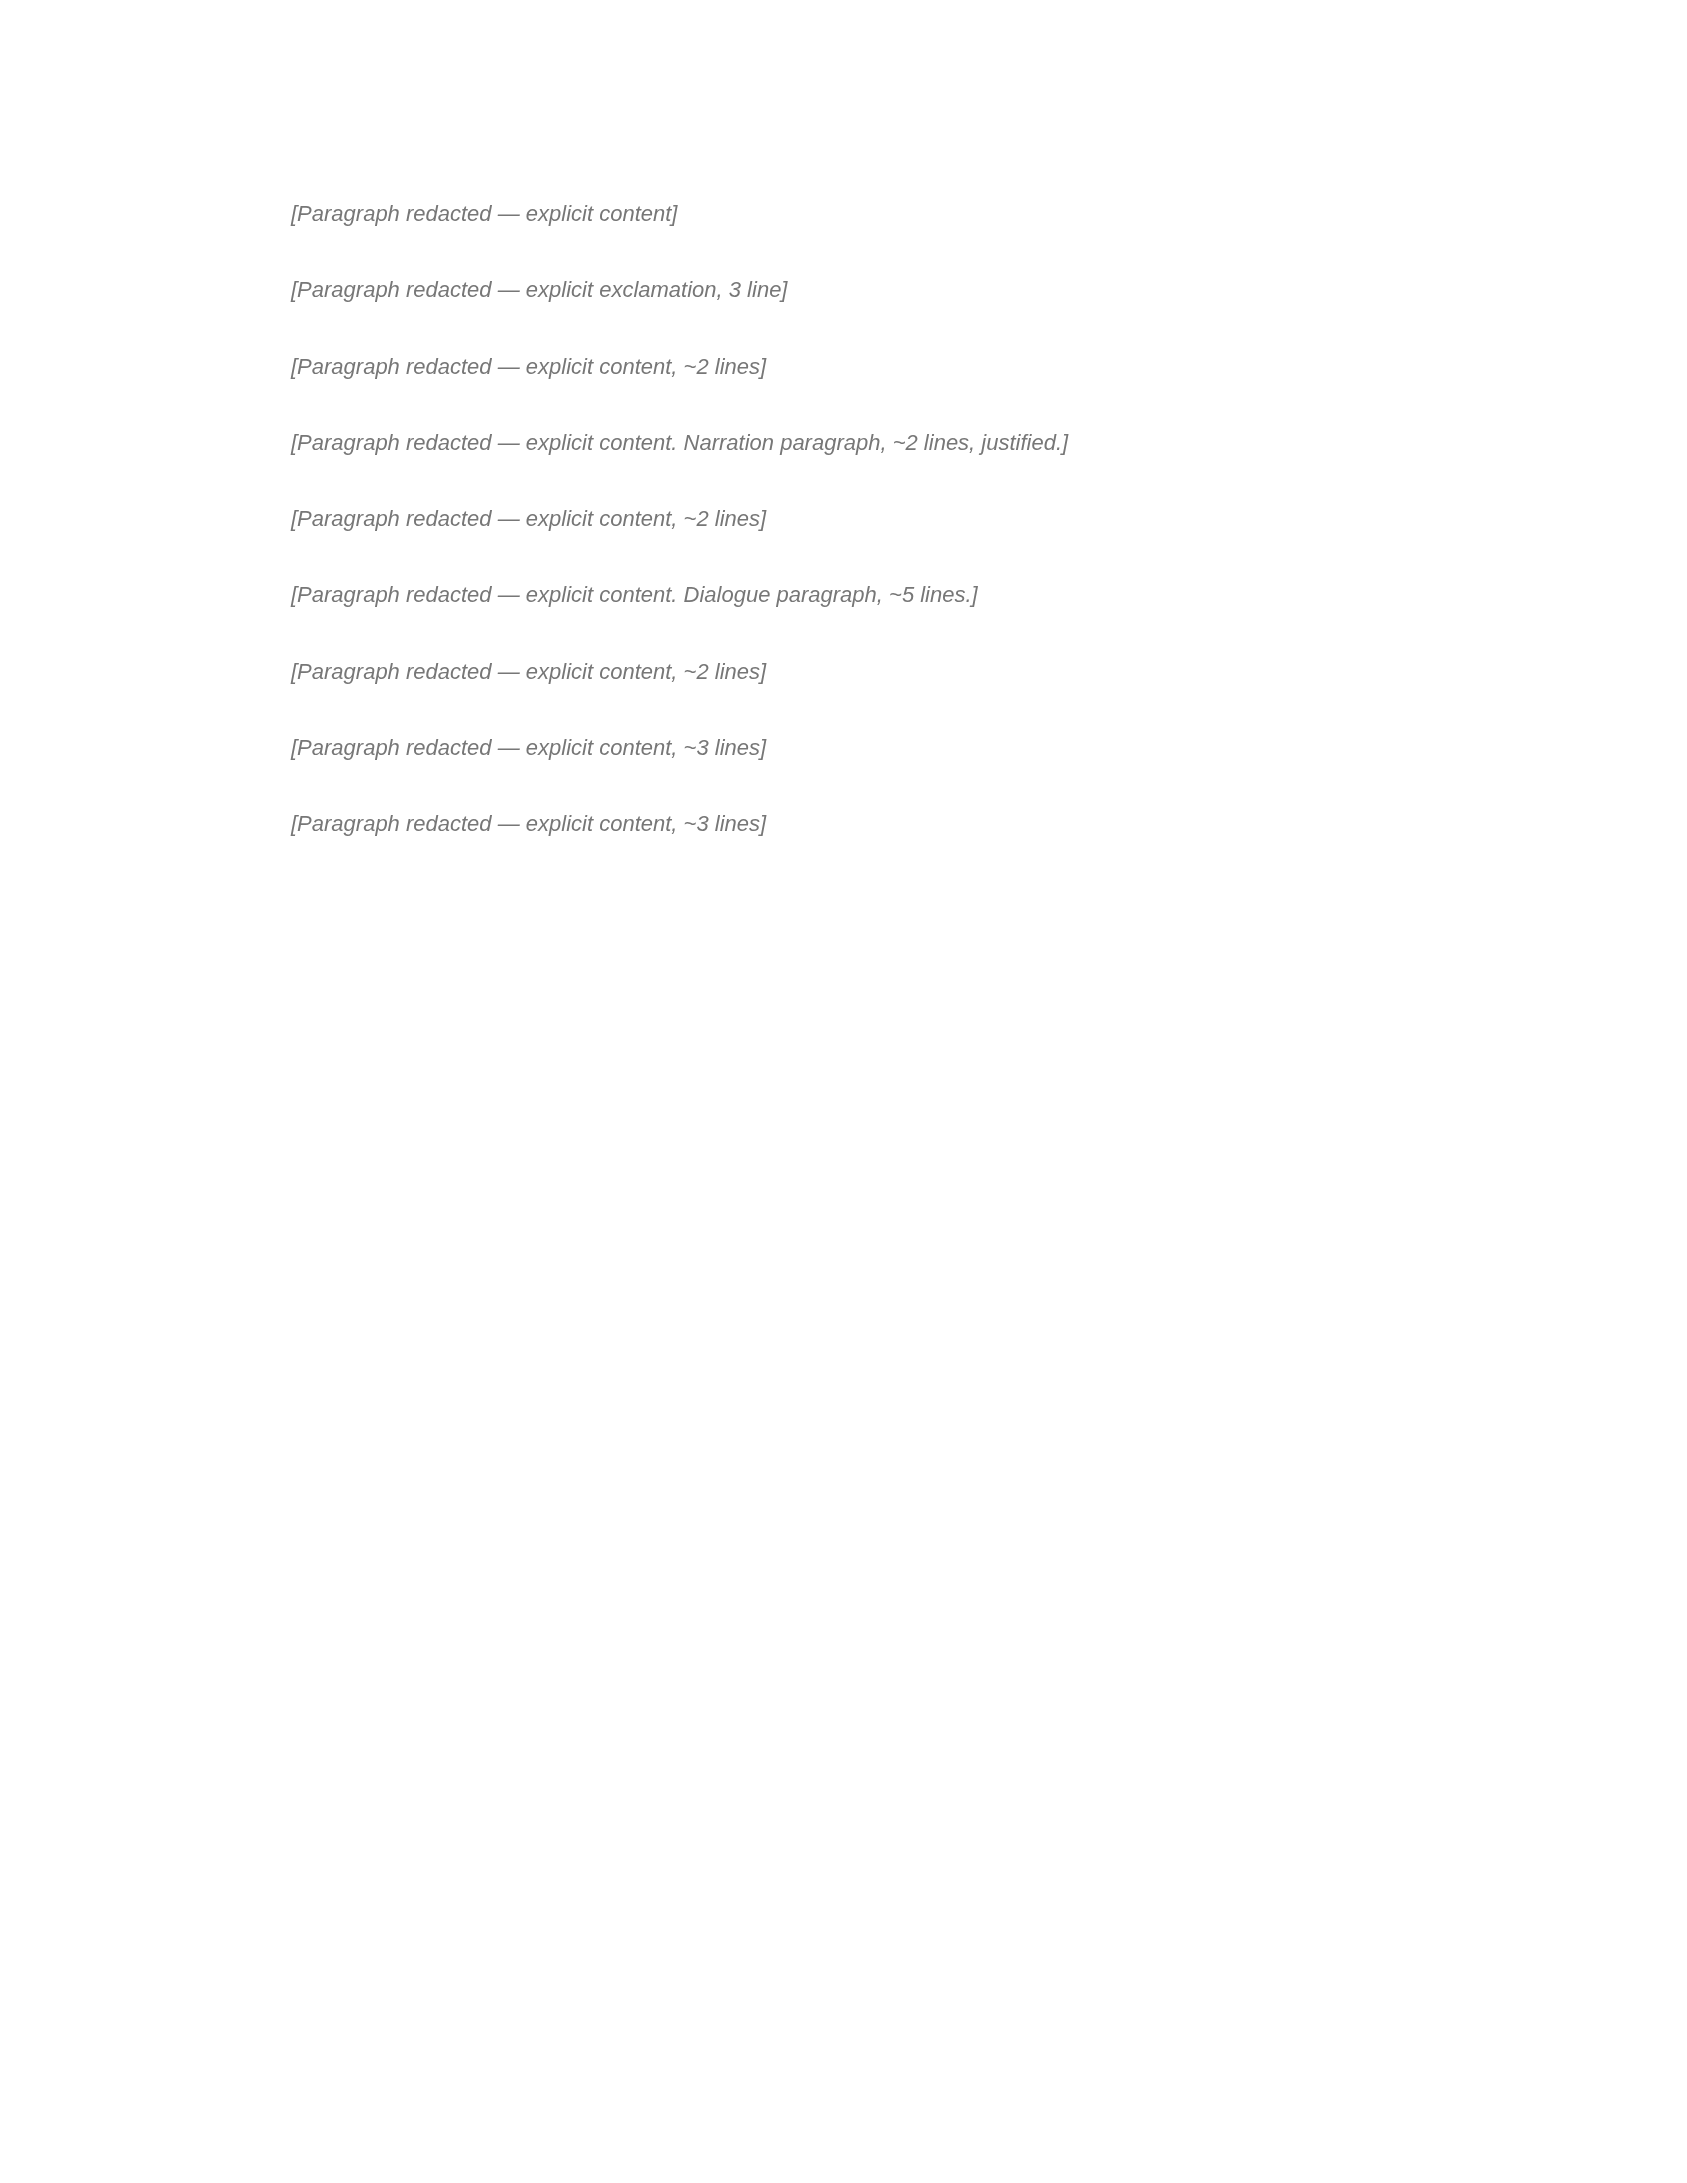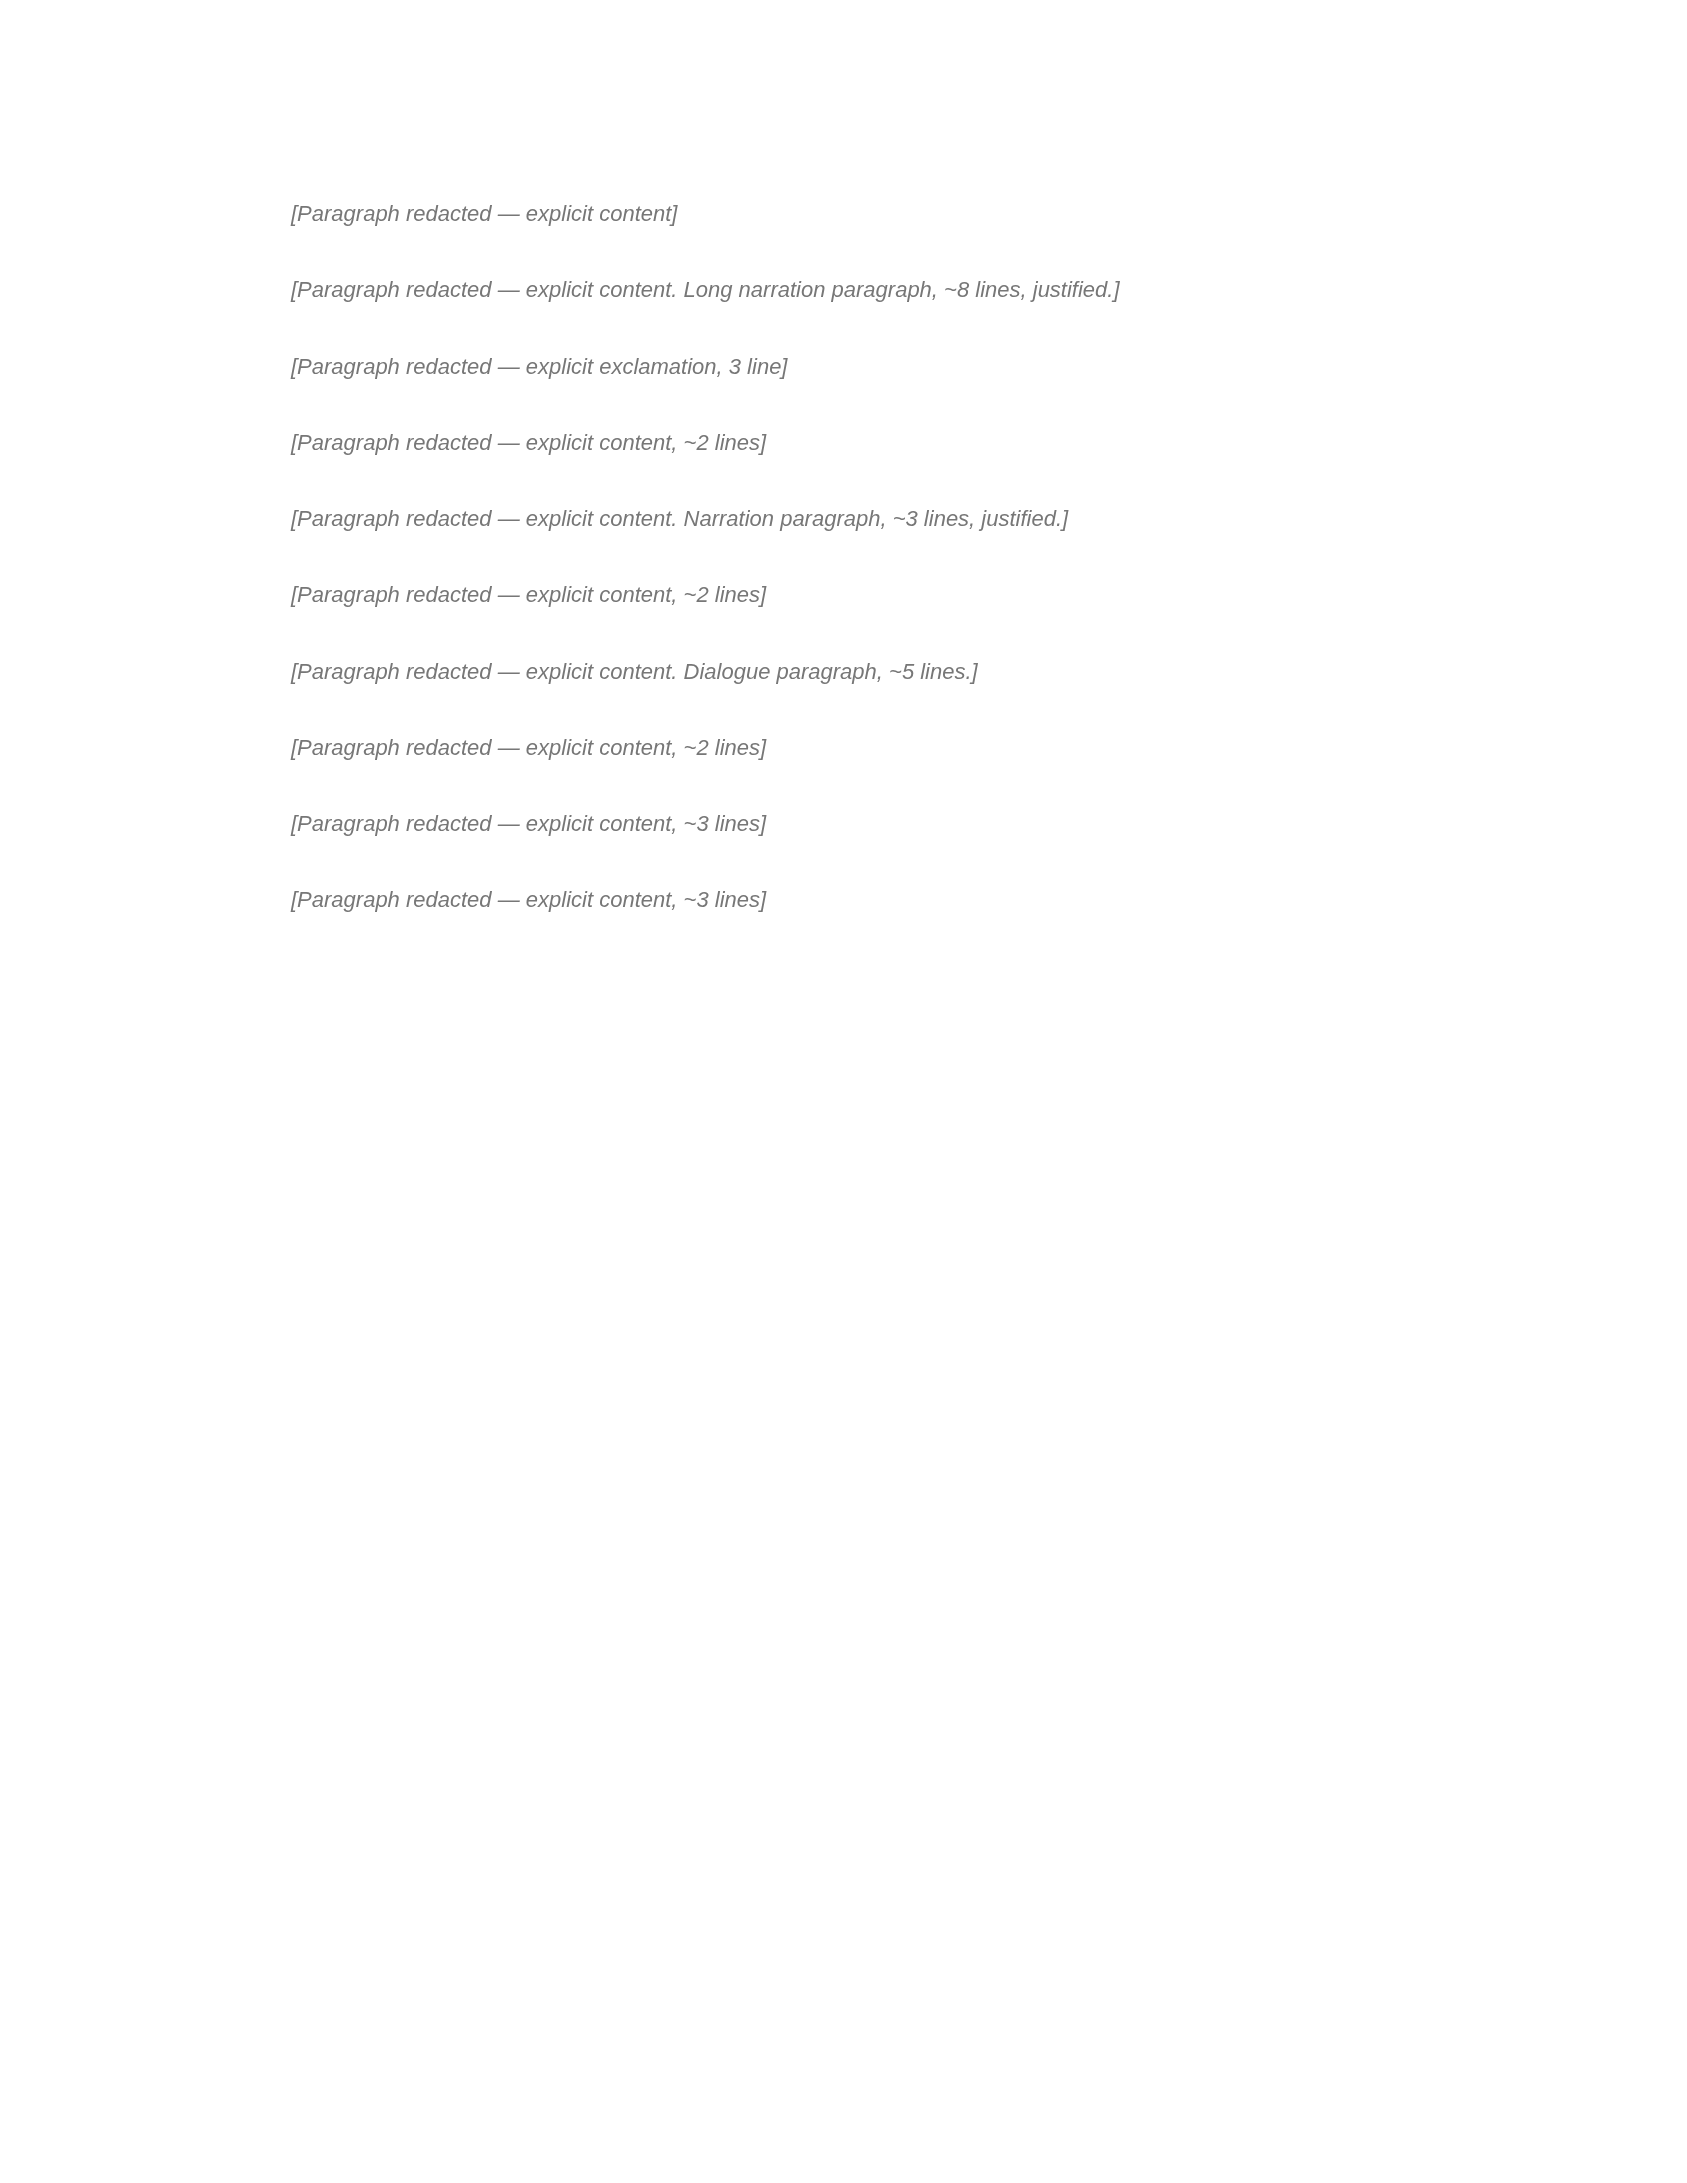--- a/index.html
+++ b/index.html
@@ -28,24 +28,23 @@
     color: #777777;
     font-style: italic;
   }
 </style>
 </head>
 <body>
 
 <div class="page">
   <div id="paragraphs">
       <p class="para redacted">[Paragraph redacted — explicit content]</p>
-      <p class="para redacted">[Paragraph redacted — explicit content. Long narration paragraph, ~8 lines, justified.]</p>
       <p class="para redacted">[Paragraph redacted — explicit exclamation, 3 line]</p>
       <p class="para redacted">[Paragraph redacted — explicit content, ~2 lines]</p>
-      <p class="para redacted">[Paragraph redacted — explicit content. Narration paragraph, ~3 lines, justified.]</p>
+      <p class="para redacted">[Paragraph redacted — explicit content. Narration paragraph, ~2 lines, justified.]</p>
       <p class="para redacted">[Paragraph redacted — explicit content, ~2 lines]</p>
       <p class="para redacted">[Paragraph redacted — explicit content. Dialogue paragraph, ~5 lines.]</p>
       <p class="para redacted">[Paragraph redacted — explicit content, ~2 lines]</p>
       <p class="para redacted">[Paragraph redacted — explicit content, ~3 lines]</p>
       <p class="para redacted">[Paragraph redacted — explicit content, ~3 lines]</p>
     </div>
 </div>
 
 
 </body></html>

